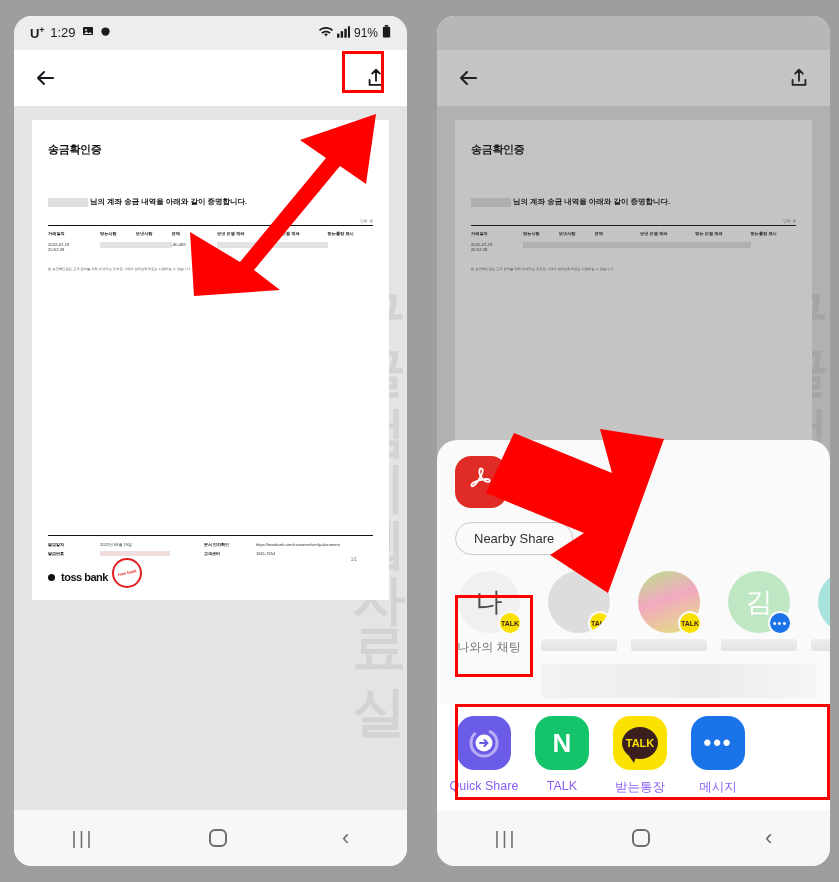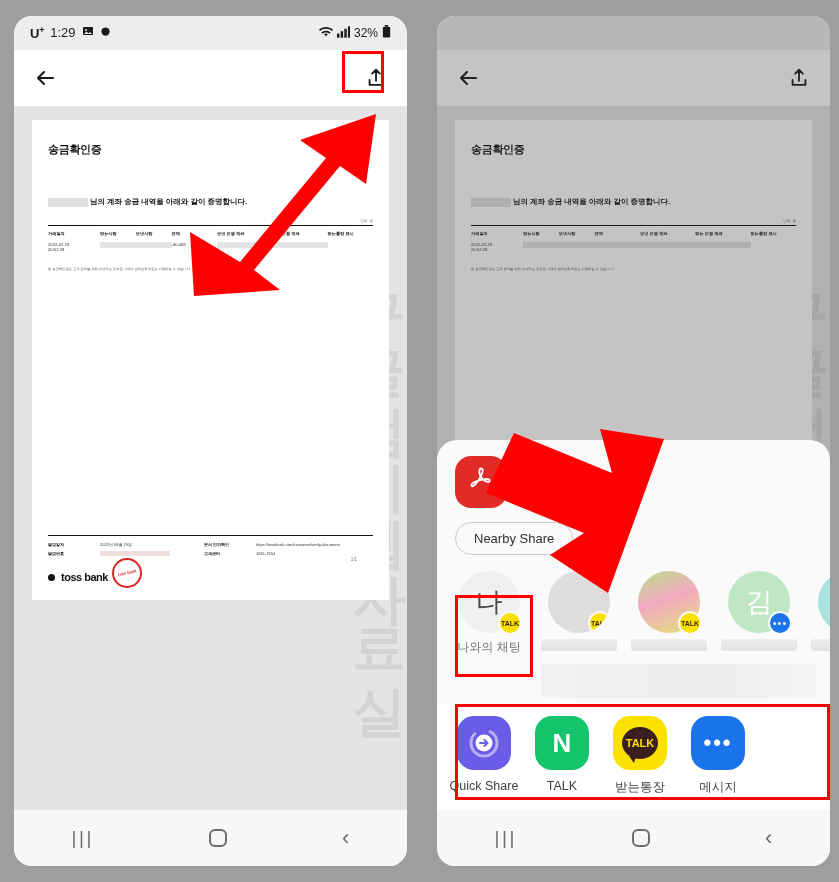--- a/index.html
+++ b/index.html
@@ -185,21 +185,21 @@
   .apps-row {
     display: flex; gap: 0; padding: 12px 8px 14px 8px;
     background: #ffffff; overflow: hidden;
   }
   .app { width: 78px; flex: 0 0 78px; text-align: center; }
   .app-ico {
     width: 54px; height: 54px; border-radius: 17px; margin: 0 auto;
     display: flex; align-items: center; justify-content: center;
     font-weight: 700; color: #fff;
   }
-  .app-name { margin-top: 9px; font-size: 12.5px; color: #404040; }
+  .app-name { margin-top: 9px; font-size: 12.5px; color: #8b5cf6; }
 
   .ico-quick  { background: #6b5ce7; }
   .ico-naver  { background: #13c46a; font-size: 26px; font-family:"Liberation Sans",sans-serif; }
   .ico-kakao  { background: #fae100; }
   .ico-wechat { background: #2dc100; }
   .ico-msg    { background: #1a73e8; font-size: 22px; letter-spacing: 2px; }
 
   .kakao-bubble {
     background: #3b1e1e; color: #fae100; font-size: 11px; font-weight: 800;
     border-radius: 50%; width: 36px; height: 32px;
@@ -249,21 +249,21 @@
             </svg>
         </span>
         <span class="sb-ico">
           <svg width="13" height="12" viewBox="0 0 16 14">
               <rect x="0" y="9" width="3" height="5" fill="#1b1b1b"></rect>
               <rect x="4.5" y="6" width="3" height="8" fill="#1b1b1b"></rect>
               <rect x="9" y="3" width="3" height="11" fill="#1b1b1b"></rect>
               <rect x="13.5" y="0" width="2.5" height="14" fill="#1b1b1b"></rect>
             </svg>
         </span>
-        <span class="batt-txt">32%</span>
+        <span class="batt-txt">91%</span>
         <span class="sb-ico">
           <svg width="9" height="13" viewBox="0 0 10 16">
               <rect x="3" y="0" width="4" height="2" fill="#1b1b1b"></rect>
               <rect x="0.5" y="2" width="9" height="13.5" rx="1.6" fill="#1b1b1b"></rect>
             </svg>
         </span>
       </div>
     </div>
 
     <div class="app-bar">

